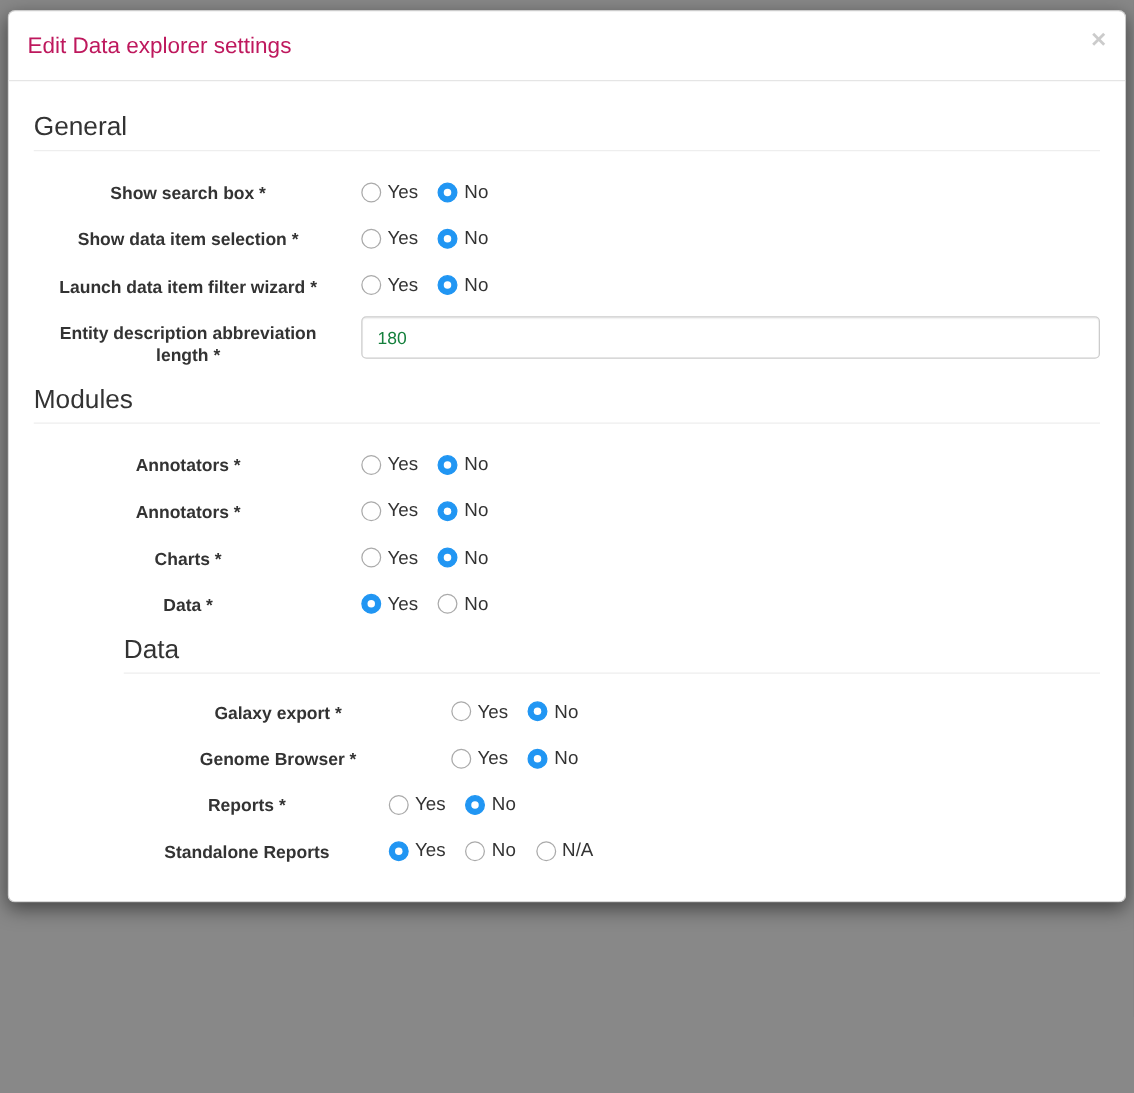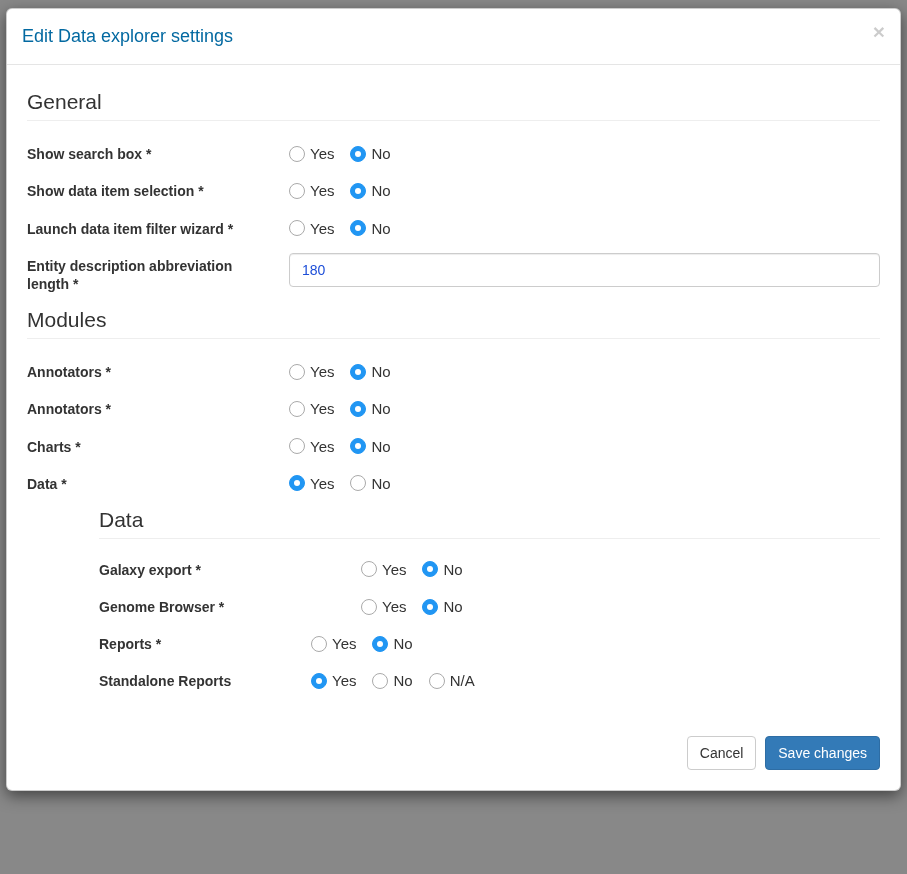--- a/index.html
+++ b/index.html
@@ -35,21 +35,21 @@
     .modal-header {
       padding: 15px;
       border-bottom: 1px solid #e5e5e5;
       position: relative;
     }
     .modal-title {
       margin: 0;
       font-size: 18px;
       font-weight: 500;
       line-height: 1.4;
-      color: #0369a1;
+      color: #be185d;
     }
     .close-btn {
       position: absolute;
       top: 12px;
       right: 15px;
       background: none;
       border: none;
       font-size: 21px;
       font-weight: 700;
       color: #000;
@@ -73,21 +73,21 @@
       margin: 0 0 20px 0;
     }
     .form-row {
       display: flex;
       align-items: flex-start;
       margin-bottom: 15px;
     }
     .form-label {
       width: 262px;
       min-width: 262px;
-      text-align: left;
+      text-align: center;
       padding-right: 15px;
       font-weight: 700;
       padding-top: 4px;
       font-size: 14px;
       line-height: 1.3;
     }
     .form-control-wrap {
       flex: 1;
       display: flex;
       align-items: center;
@@ -131,21 +131,21 @@
     .radio-label-text {
       font-size: 15px;
       font-weight: 400;
     }
     .text-input {
       width: 100%;
       height: 34px;
       padding: 6px 12px;
       font-size: 14px;
       line-height: 1.4;
-      color: #1d4ed8;
+      color: #15803d;
       background: #fff;
       border: 1px solid #ccc;
       border-radius: 4px;
       box-shadow: inset 0 1px 1px rgba(0,0,0,.075);
     }
     .text-input-wrap {
       flex: 1;
       padding-right: 0;
       padding-top: 0;
     }
@@ -371,17 +371,13 @@
           <label class="radio-opt">
             <input type="radio" class="radio" name="standalone" style="">
             <span class="radio-label-text">N/A</span>
           </label>
         </div>
       </div>
     </div>
 
   </div>
 
-  <div class="modal-footer">
-    <button class="btn btn-default">Cancel</button>
-    <button class="btn btn-primary">Save changes</button>
-  </div>
 </div>
 
 </body></html>

